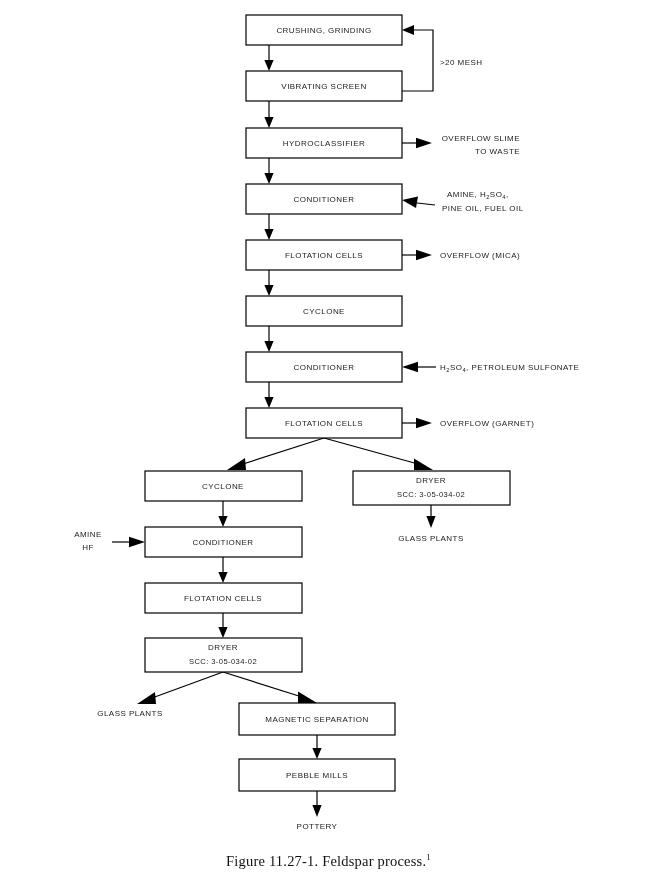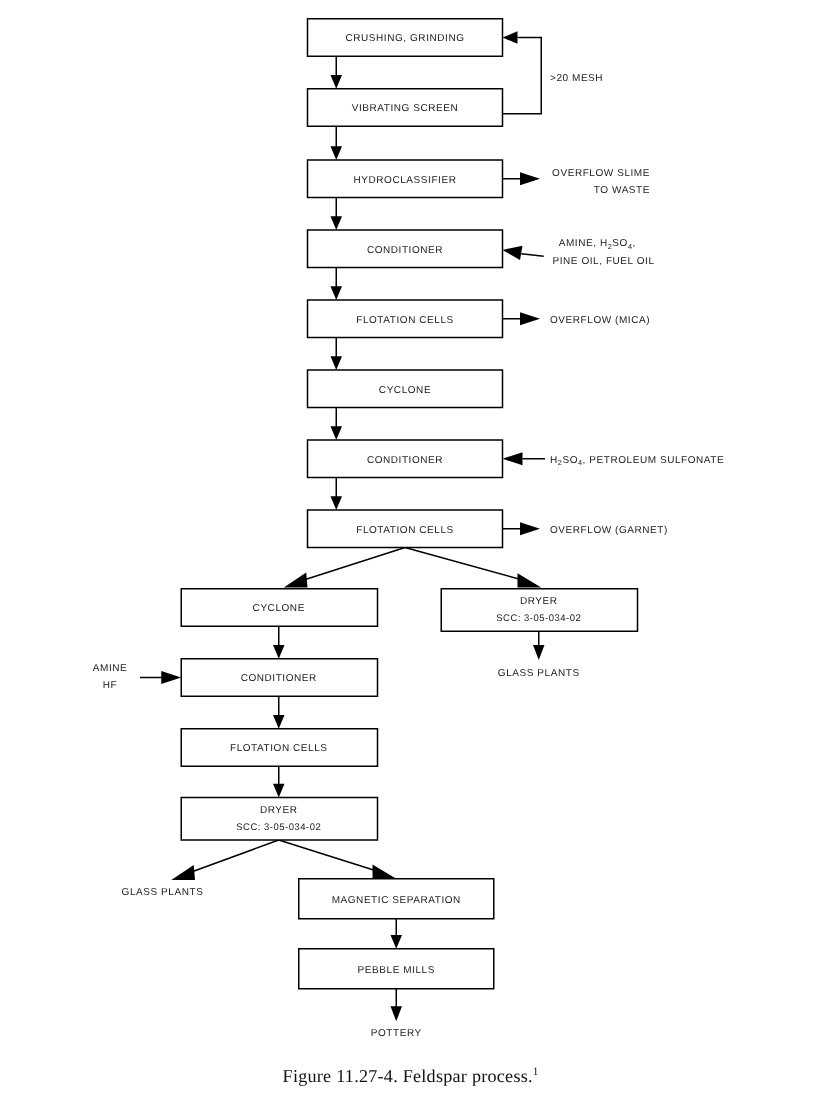--- a/index.html
+++ b/index.html
@@ -269,14 +269,14 @@
 
       <text class="side-label mid" x="130" y="714">GLASS PLANTS</text>
 
       <text class="side-label mid" x="317" y="827">POTTERY</text>
 
     </g>
   </svg>
 </div>
 
 <div class="caption">
-  <span>Figure 11.27-4.  Feldspar process.</span><sup>1</sup>
+  <span>Figure 11.27-1.  Feldspar process.</span><sup>1</sup>
 </div>
 
 </body></html>

